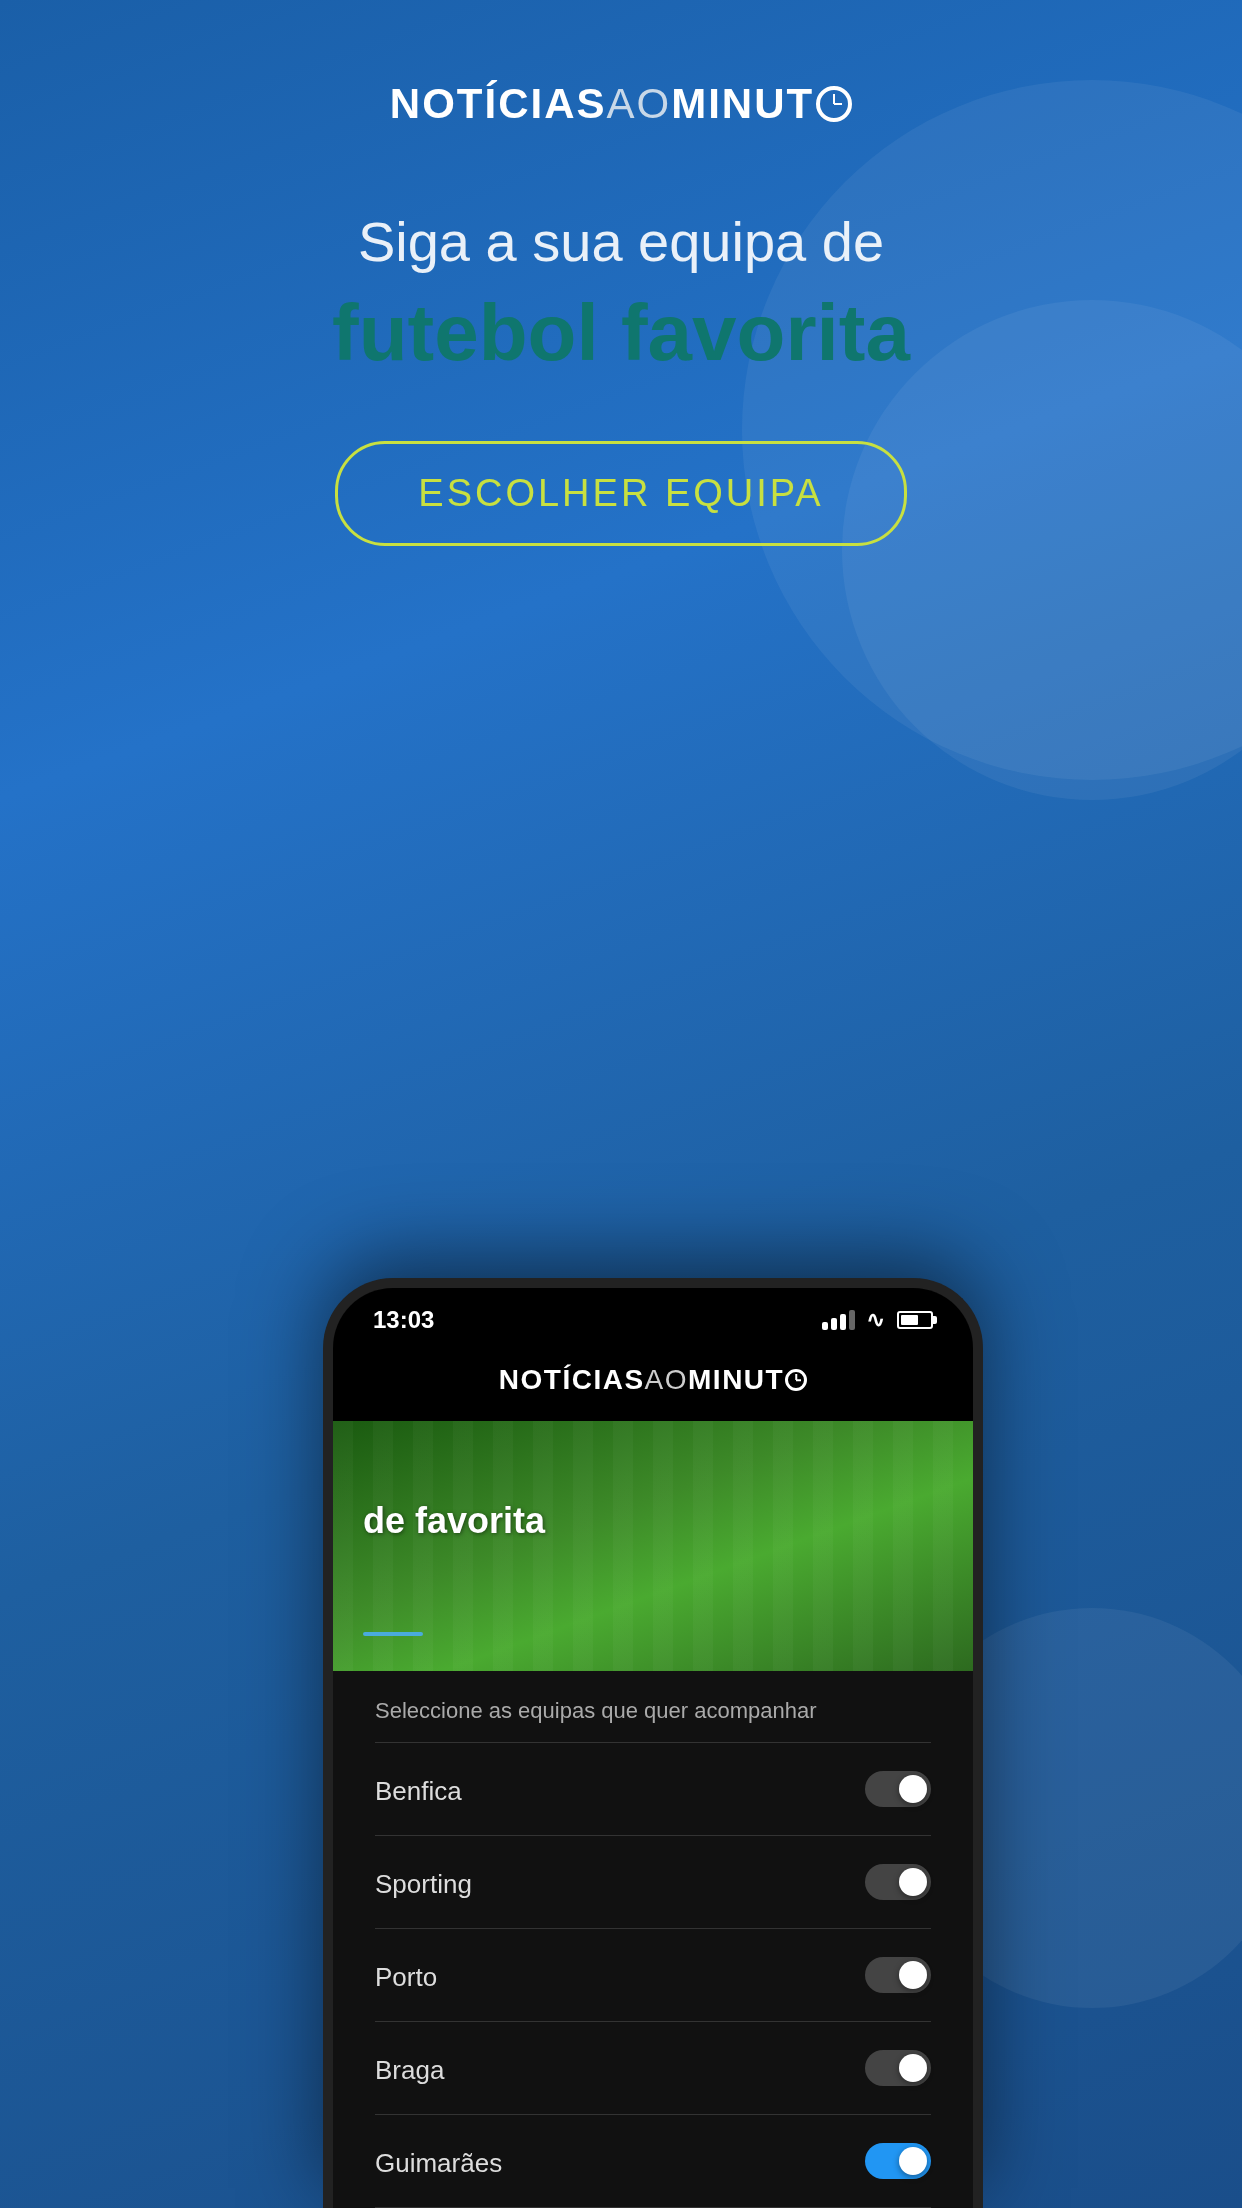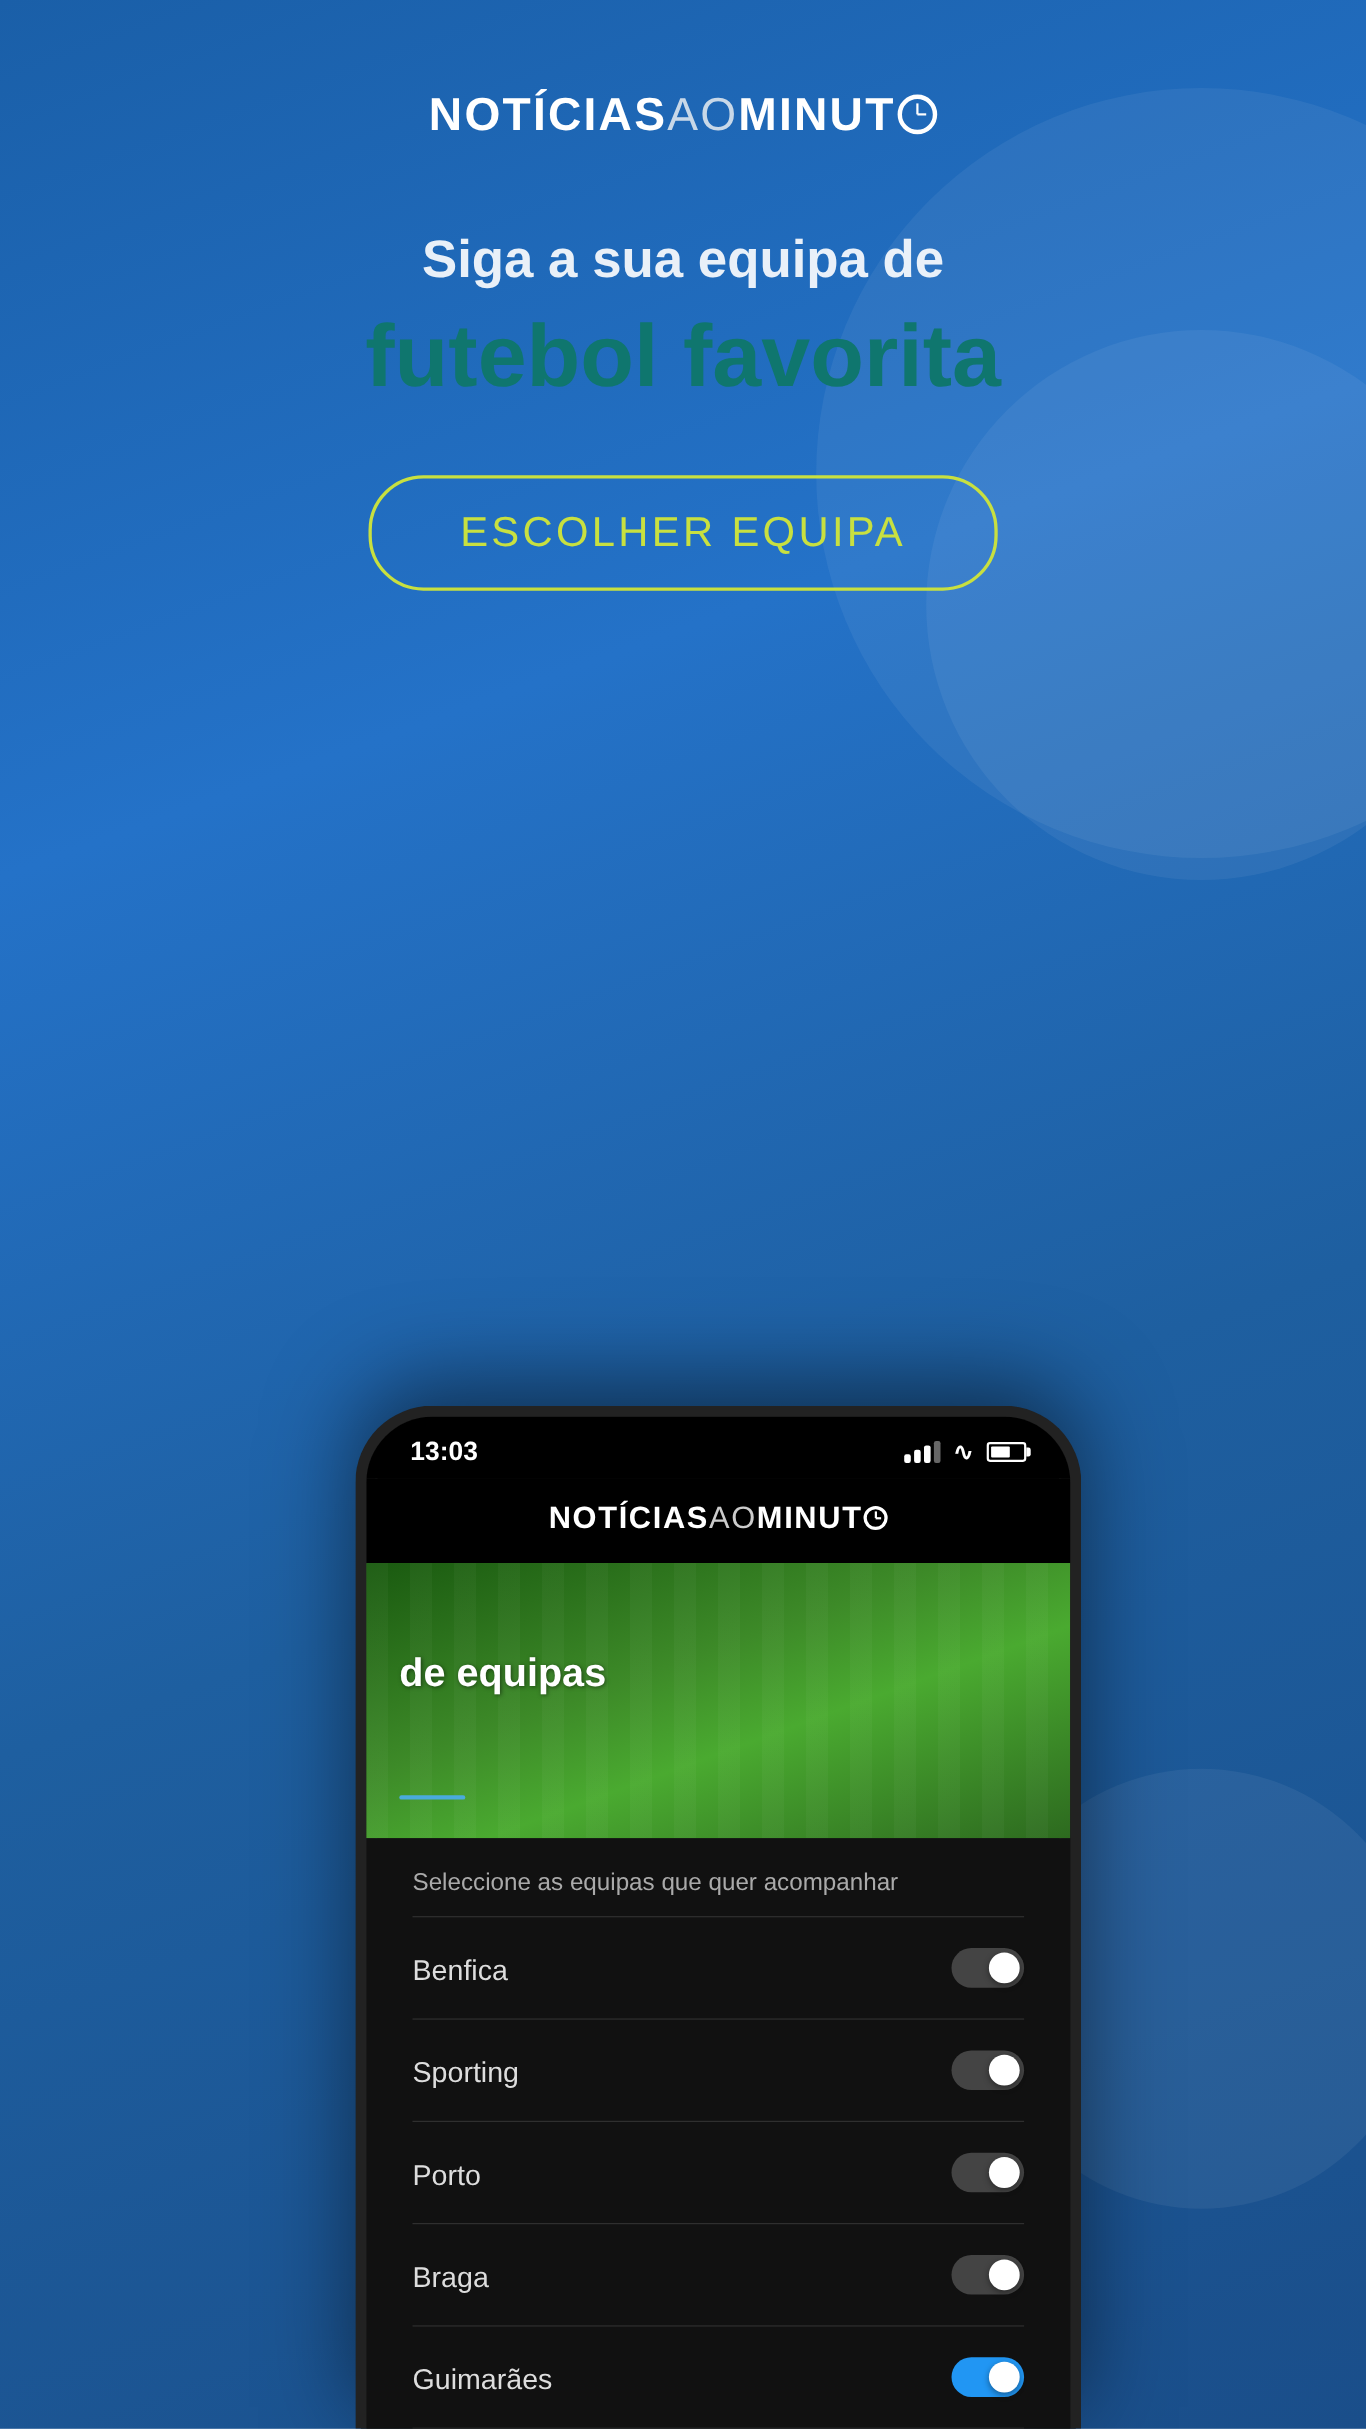--- a/index.html
+++ b/index.html
@@ -90,22 +90,22 @@
     .hero-section {
       margin-top: 80px;
       text-align: center;
       z-index: 2;
       position: relative;
       padding: 0 80px;
     }
 
     .hero-subtitle {
       color: rgba(255,255,255,0.9);
-      font-size: 48px;
-      font-weight: 700;
+      font-size: 56px;
+      font-weight: 400;
       line-height: 1.2;
     }
 
     .hero-title {
       color: #0f766e;
       font-size: 80px;
       font-weight: 800;
       line-height: 1.2;
       margin-top: 10px;
     }
@@ -435,21 +435,21 @@
         <span class="highlight">AO</span>
         <span>MINUT</span>
         <span class="app-clock-icon"></span>
       </div>
     </div>
 
     <div class="phone-hero">
       <div class="grass-texture"></div>
       <div class="phone-hero-text">
         <br>
-        <span>de equipas</span>
+        <span>de favorita</span>
       </div>
       <div class="phone-hero-underline"></div>
     </div>
 
     <div class="phone-content">
       <div class="select-label">Seleccione as equipas que quer acompanhar</div>
       <div class="divider"></div>
 
       <div id="teams-list">
           <div class="team-row">

